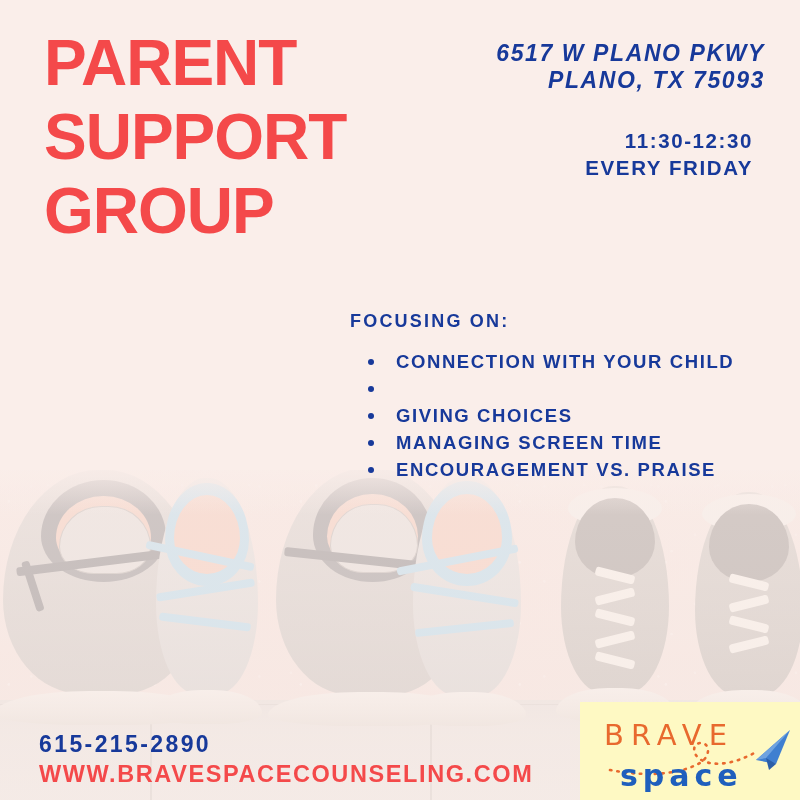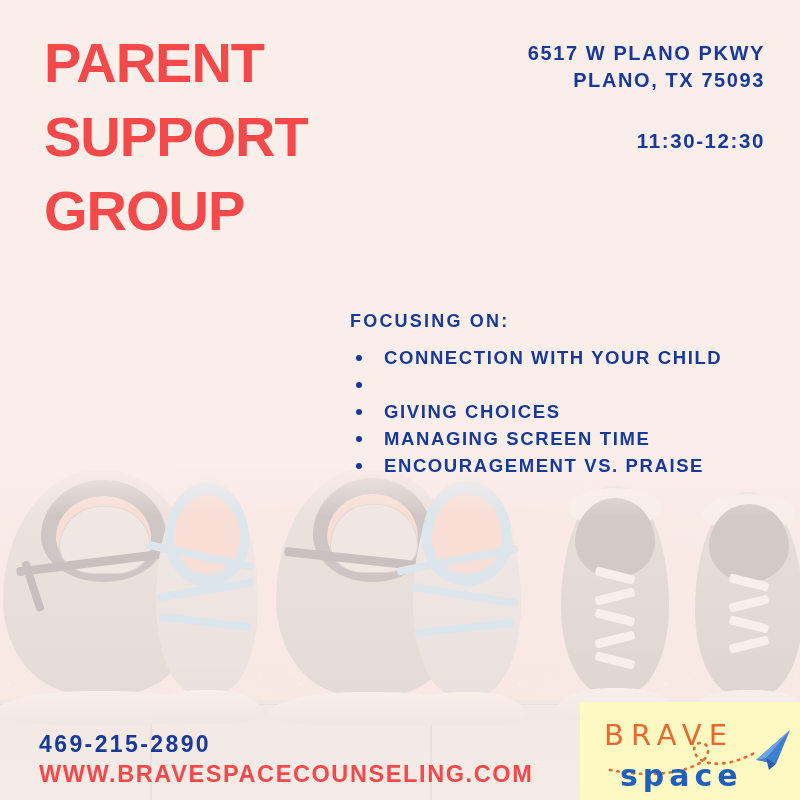--- a/index.html
+++ b/index.html
@@ -76,54 +76,55 @@
   .topfade{
     position:absolute;left:0;top:455px;width:800px;height:60px;
     background:linear-gradient(180deg,#faeeea 0%,rgba(250,238,234,0) 100%);
   }
 
   
   .headline{
     position:absolute;left:44px;top:26px;
     color:#f4494a;
     font-weight:bold;
-    font-size:56px;
+    font-size:64px;
     line-height:74px;
     letter-spacing:-1px;
     text-transform:uppercase;
   }
   .headline div{display:block;}
 
   .addr{
     position:absolute;right:35px;top:40px;
     text-align:right;
     color:#17399a;
     font-weight:bold;
-    font-size:20px;
+    font-size:23px;
     line-height:27px;
     letter-spacing:1.6px;
     text-transform:uppercase;
+    font-style:italic;
   }
   .times{
-    position:absolute;right:35px;top:127px;
+    position:absolute;right:47px;top:127px;
     text-align:right;
     color:#17399a;
     font-weight:bold;
     font-size:20.5px;
     line-height:27px;
     letter-spacing:1.6px;
     text-transform:uppercase;
   }
 
   .focus-block{position:absolute;left:350px;top:311px;width:440px;}
   .focus-title{
     color:#17399a;font-weight:bold;font-size:18px;
     letter-spacing:2.2px;text-transform:uppercase;margin-bottom:12px;
   }
-  ul.focus-list{list-style:none;margin:4px;padding:0;}
+  ul.focus-list{list-style:none;margin:16px;padding:0;}
   ul.focus-list li{
     position:relative;
     color:#17399a;font-weight:bold;font-size:18.5px;
     letter-spacing:1.6px;text-transform:uppercase;
     padding-left:30px;height:27px;line-height:27px;white-space:nowrap;
   }
   ul.focus-list li .bullet{
     position:absolute;left:2px;top:11px;
     width:6px;height:6px;border-radius:50%;background:#17399a;
   }
@@ -245,20 +246,21 @@
     <div>GROUP</div>
   </div>
 
   <div class="addr">
     <div>6517 W PLANO PKWY</div>
     <div>PLANO, TX 75093</div>
   </div>
 
   <div class="times">
     <div>11:30-12:30</div>
+    <div>EVERY FRIDAY</div>
   </div>
 
   <div class="focus-block">
     <div class="focus-title">FOCUSING ON:</div>
     <ul class="focus-list">
       <li>
         <span class="bullet"></span>
         <span>CONNECTION WITH YOUR CHILD</span>
       </li>
       <li>
@@ -272,21 +274,21 @@
         <span class="bullet"></span>
         <span>MANAGING SCREEN TIME</span>
       </li>
       <li>
         <span class="bullet"></span>
         <span>ENCOURAGEMENT VS. PRAISE</span>
       </li>
     </ul>
   </div>
 
-  <div class="phone">469-215-2890</div>
+  <div class="phone">615-215-2890</div>
   <div class="site">WWW.BRAVESPACECOUNSELING.COM</div>
 
   <div class="logo">
     <svg class="logo-art" viewBox="0 0 220 98">
 
       <path d="M30 68 C 60 74, 95 74, 118 62 C 132 55, 130 40, 120 41 C 111 42, 112 56, 126 60 C 142 65, 162 58, 176 50" fill="none" stroke="#e8692e" stroke-width="2.6" stroke-linecap="round" stroke-dasharray="1.5 6"></path>
 
       <polygon points="176,58 210,28 196,62" fill="#3f7fd0"></polygon>
       <polygon points="176,58 210,28 186,56" fill="#6fa3e0"></polygon>
       <polygon points="186,56 196,62 189,68" fill="#2c5fa8"></polygon>

